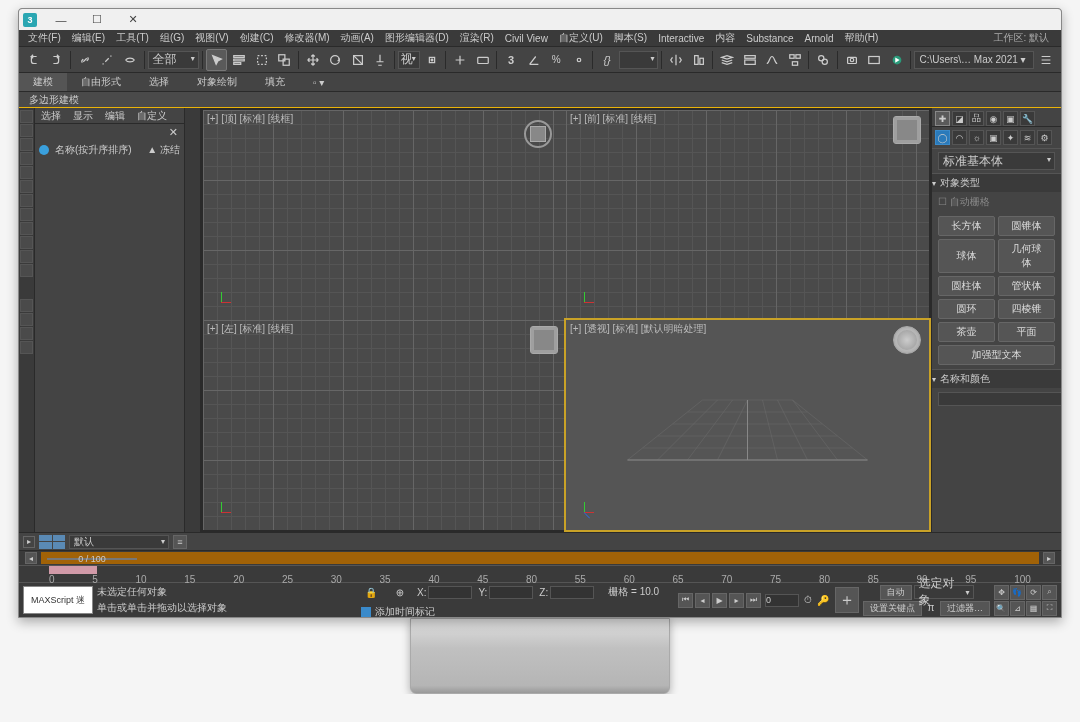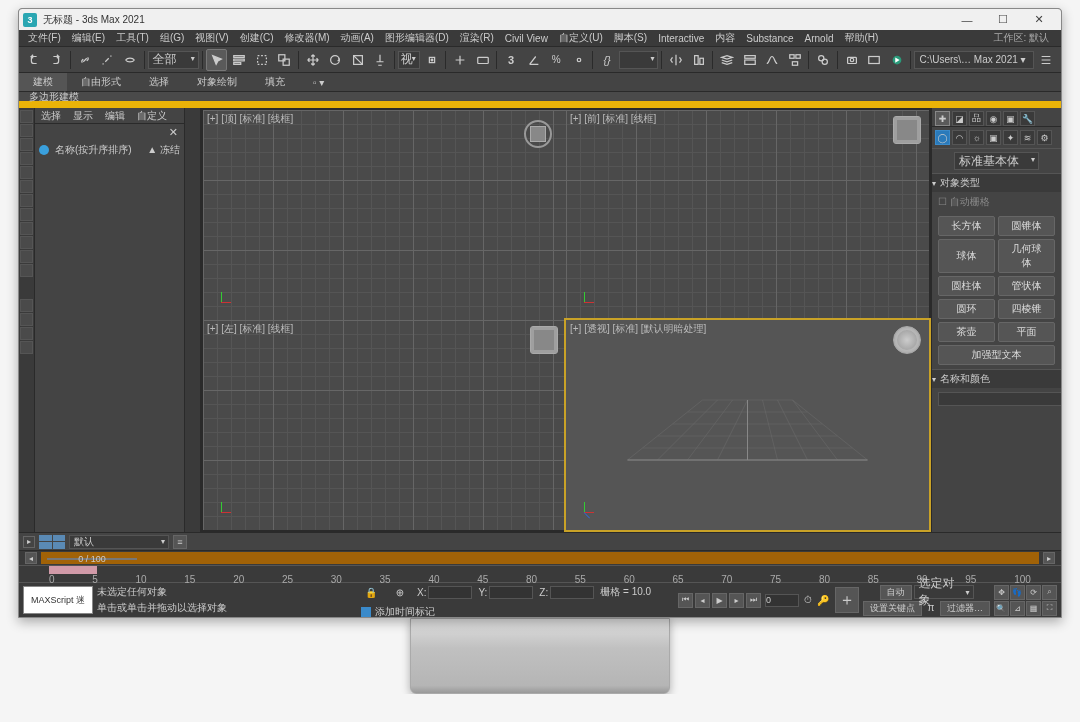--- a/index.html
+++ b/index.html
@@ -16,21 +16,21 @@
 .menubar .ws{color:#aaa;padding-right:8px}
 .toolbar{height:26px;background:#444;border-bottom:1px solid #2a2a2a;display:flex;align-items:center;padding:0 4px;gap:1px}
 .tb,.tbb{width:22px;height:22px;display:flex;align-items:center;justify-content:center;color:#ccc;cursor:pointer;border:1px solid transparent;border-radius:2px}
 .tb.active{background:#5a5a5a;border-color:#777}
 .sep{width:1px;height:18px;background:#2a2a2a;margin:0 2px}
 .dd{height:18px;background:#3a3a3a;border:1px solid #555;color:#ccc;padding:0 16px 0 4px;display:flex;align-items:center;font-size:12px;position:relative;cursor:pointer}
 .dd::after{content:"▾";position:absolute;right:3px;top:2px;font-size:8px}
 .ribbonrow{height:19px;background:#444;display:flex;align-items:center;color:#ccc;border-bottom:1px solid #2a2a2a}
 .ribtab{padding:2px 14px;cursor:pointer}
 .ribtab.sel{background:#555}
-.ribtab2{height:16px;background:#4a4a4a;display:flex;align-items:center;color:#ccc;border-bottom:7px solid #eab308}
+.ribtab2{height:16px;background:#4a4a4a;display:flex;align-items:center;color:#ccc;border-bottom:1px solid #eab308}
 .ribtab2 span{padding:1px 10px;font-size:10px}
 .body{flex:1;display:flex;min-height:0}
 .leftcol{width:16px;background:#3a3a3a;border-right:1px solid #2a2a2a;display:flex;flex-direction:column;align-items:center;padding-top:2px;gap:1px}
 .leftcol .v{width:13px;height:13px;background:#4a4a4a;border:1px solid #555;cursor:pointer}
 .scene{width:150px;background:#444;border-right:1px solid #2a2a2a;display:flex;flex-direction:column}
 .scenetabs{height:16px;display:flex;color:#ccc;font-size:10px;border-bottom:1px solid #2a2a2a}
 .scenetabs span{padding:1px 6px;cursor:pointer}
 .scene .closex{text-align:right;color:#ccc;padding:2px 6px;font-size:11px;cursor:pointer}
 .scene .hdr{display:flex;align-items:center;color:#ccc;padding:2px 4px;font-size:10px;gap:6px}
 .scene .hdr .b{width:10px;height:10px;border-radius:50%;background:#3aa0dd}
@@ -89,31 +89,30 @@
 .status .navgrid .n{background:#555;border:1px solid #666;display:flex;align-items:center;justify-content:center;font-size:8px;cursor:pointer}
 .layerbar{height:18px;background:#444;border-top:1px solid #2a2a2a;display:flex;align-items:center;padding:0 4px;gap:4px}
 .layerbar .grid4{width:26px;height:14px;display:grid;grid-template-columns:1fr 1fr;grid-template-rows:1fr 1fr;gap:1px}
 .layerbar .grid4 div{background:#5a8ab5}
 .layerbar .dd2{flex:0 0 100px;height:14px;background:#3a3a3a;border:1px solid #555;color:#ccc;font-size:10px;padding:0 4px;display:flex;align-items:center;position:relative}
 .layerbar .dd2::after{content:"▾";position:absolute;right:3px;font-size:8px}
 .layerbar .ly{width:14px;height:14px;background:#555;border:1px solid #666;display:flex;align-items:center;justify-content:center;font-size:9px;color:#ccc}
 .pathbox{height:18px;background:#3a3a3a;border:1px solid #555;color:#ccc;font-size:10px;padding:0 4px;display:flex;align-items:center;min-width:120px;max-width:130px;overflow:hidden}
 .wrap{display:flex;flex-direction:column;align-items:center}
 svg.ic{width:14px;height:14px;stroke:#ccc;fill:none;stroke-width:1.4}
-.rightpanel .ddr{margin:3px 22px}
+.rightpanel .ddr{margin:3px 6px}
 </style>
 </head>
 <body>
 
 <div class="wrap">
 <div class="monitor">
 
   <div class="titlebar">
     <div class="ico">3</div>
-    <div class="t">无标题 - 3ds Max 2021</div>
     <div class="wbtn">—</div>
     <div class="wbtn">☐</div>
     <div class="wbtn">✕</div>
   </div>
 
   <div class="menubar">
     <span>文件(F)</span>
     <span>编辑(E)</span>
     <span>工具(T)</span>
     <span>组(G)</span>
@@ -525,21 +524,21 @@
         <span>未选定任何对象</span>
         <span>单击或单击并拖动以选择对象</span>
       </div>
       <div style="flex:1;display:flex;flex-direction:column;gap:2px">
         <div class="coords">
           <div class="tb">🔒</div>
           <div class="tb">⊕</div>
           <div class="f">X:<input style=""></div>
           <div class="f">Y:<input style=""></div>
           <div class="f">Z:<input style=""></div>
-          <span style="margin-left:0">栅格 = 10.0</span>
+          <span style="margin-left:8px">栅格 = 10.0</span>
         </div>
         <div style="display:flex;align-items:center;gap:4px">
           <div style="width:10px;height:10px;background:#3a8aca"></div>
           <span>添加时间标记</span>
         </div>
       </div>
       <div class="play">
         <div class="p">⏮</div>
         <div class="p">◂</div>
         <div class="p">▶</div>

